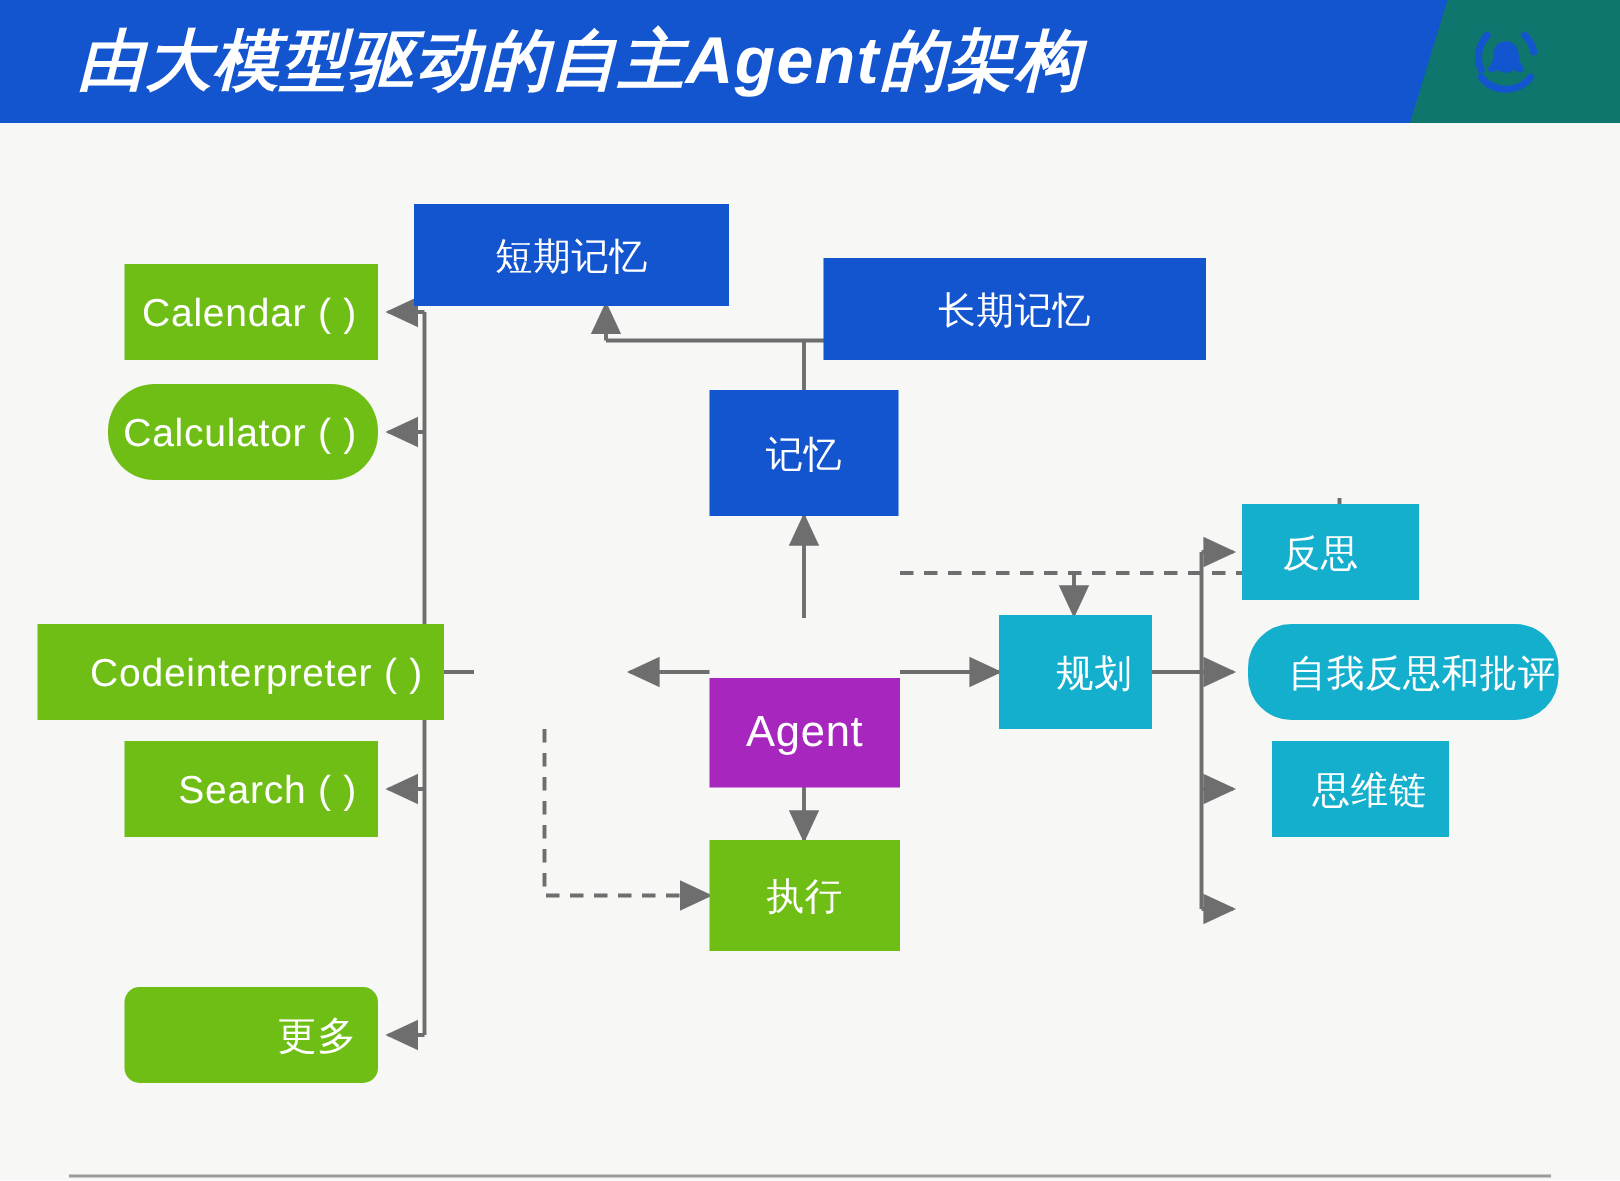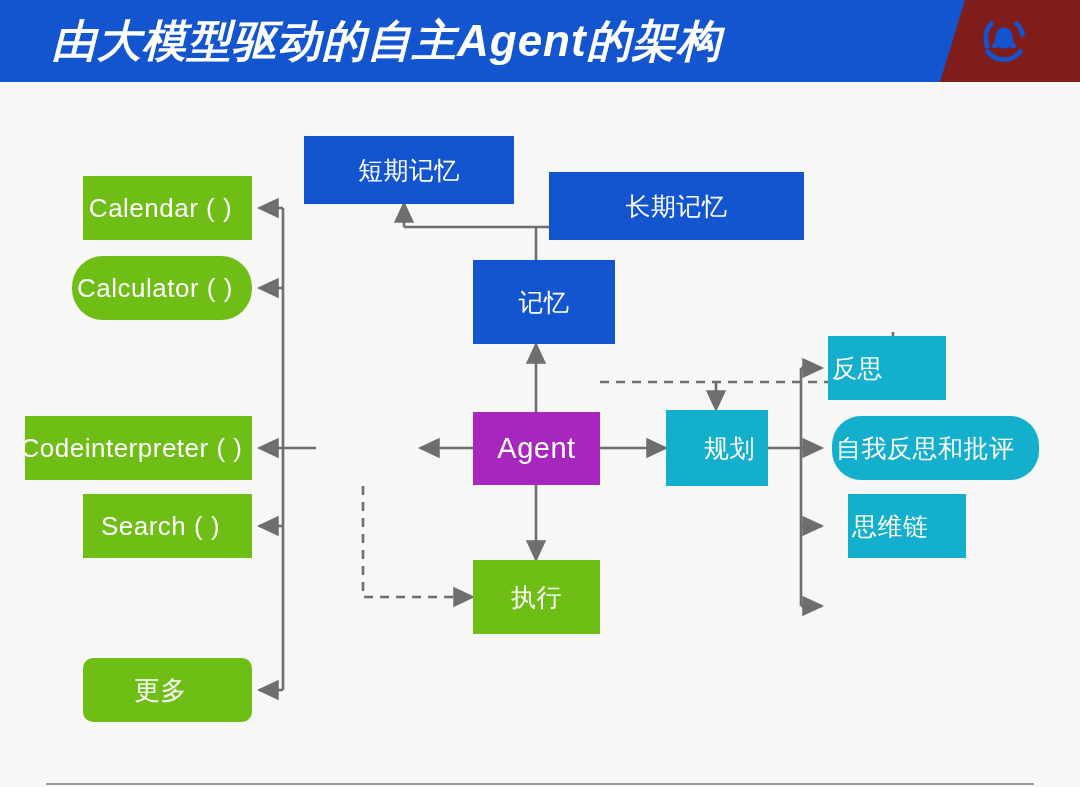--- a/index.html
+++ b/index.html
@@ -16,21 +16,21 @@
     font-family: "Liberation Sans", "DejaVu Sans", sans-serif;
     overflow: hidden;
   }
 
   
   .header {
     position: absolute;
     left: 0; top: 0;
     width: 1080px;
     height: 82px;
-    background: #7f1d1d;
+    background: #0f766e;
   }
   .header-bar {
     position: absolute;
     left: 0; top: 0;
     width: 965px;
     height: 82px;
     background: #1354cf;
     clip-path: polygon(0 0, 965px 0, 940px 82px, 0 82px);
   }
   .header-title {
@@ -74,29 +74,29 @@
     position: absolute;
     box-sizing: border-box;
     display: flex;
     align-items: center;
     color: #ffffff;
     font-size: 25px;
     white-space: nowrap;
     letter-spacing: 0.5px;
   }
   .node.center  { justify-content: center; }
-  .node.rightal { justify-content: center;  padding-right: 14px; }
-  .node.leftal  { justify-content: flex-start; padding-left: 4px; }
+  .node.rightal { justify-content: flex-end;  padding-right: 14px; }
+  .node.leftal  { justify-content: flex-start; padding-left: 27px; }
 
   .c-blue   { background: #1354cf; }
   .c-green  { background: #6fbe16; }
   .c-cyan   { background: #14afcc; padding-left: 25px; }
   .c-purple { background: #a626be; }
 
-  .node.big  { font-size: 29px; }
+  .node.big  { font-size: 29px; margin-top: 40px; }
   .node.mono { font-size: 26px; }
 
   
   .footer-rule {
     position: absolute;
     left: 46px;
     top: 701px;
     width: 988px;
     height: 2px;
     background: #9b9b9b;
@@ -164,28 +164,28 @@
         <path d="M716,300 L716,328" stroke-dasharray="9 7" marker-end="url(#ah)"></path>
         <path d="M893,300 L893,252" stroke-dasharray="9 7" transform="translate(0,0)"></path>
         <path d="M893,300 L893,254" stroke-dasharray="9 7"></path>
       </g>
 
       <g stroke="#6e6e6e" stroke-width="2.6" fill="none">
         <path d="M893,300 L893,250" stroke-dasharray="9 7" marker-end="url(#ah)" transform="scale(1,-1) translate(0,-550)"></path>
       </g>
     </svg>
 
-    <div class="node center c-blue" style="left:276px; top:54px; width:210px; height:68px;margin-left:28px;">
+    <div class="node center c-blue" style="left:276px; top:54px; width:210px; height:68px;">
       <span>短期记忆</span>
     </div>
     <div class="node center c-blue" style="left:549px; top:54px; width:255px; height:68px;margin-top:36px;">
       <span>长期记忆</span>
     </div>
 
-    <div class="node center c-blue" style="left:473px; top:178px; width:142px; height:84px;">
+    <div class="node center c-blue" style="left:473px; top:178px; width:126px; height:84px;">
       <span>记忆</span>
     </div>
 
     <div class="node center c-purple big" style="left:473px; top:330px; width:127px; height:73px;">
       <span>Agent</span>
     </div>
 
 
     <div class="node center c-green" style="left:473px; top:478px; width:127px; height:74px;">
       <span>执行</span>
@@ -194,21 +194,21 @@
     <div class="node center c-cyan" style="left:666px; top:328px; width:102px; height:76px;">
       <span>规划</span>
     </div>
 
     <div class="node rightal c-green mono" style="left:83px; top:94px; width:169px; height:64px;">
       <span>Calendar ( )</span>
     </div>
     <div class="node rightal c-green mono" style="left:72px; top:174px; width:180px; height:64px;border-radius:31px;">
       <span>Calculator ( )</span>
     </div>
-    <div class="node rightal c-green mono" style="left:25px; top:334px; width:227px; height:64px;">
+    <div class="node rightal c-green mono" style="left:25px; top:334px; width:271px; height:64px;">
       <span>Codeinterpreter ( )</span>
     </div>
     <div class="node rightal c-green mono" style="left:83px; top:412px; width:169px; height:64px;">
       <span>Search ( )</span>
     </div>
     <div class="node rightal c-green mono" style="left:83px; top:576px; width:169px; height:64px;border-radius:10px;">
       <span>更多</span>
     </div>
 
     <div class="node leftal c-cyan" style="left:828px; top:254px; width:118px; height:64px;">

